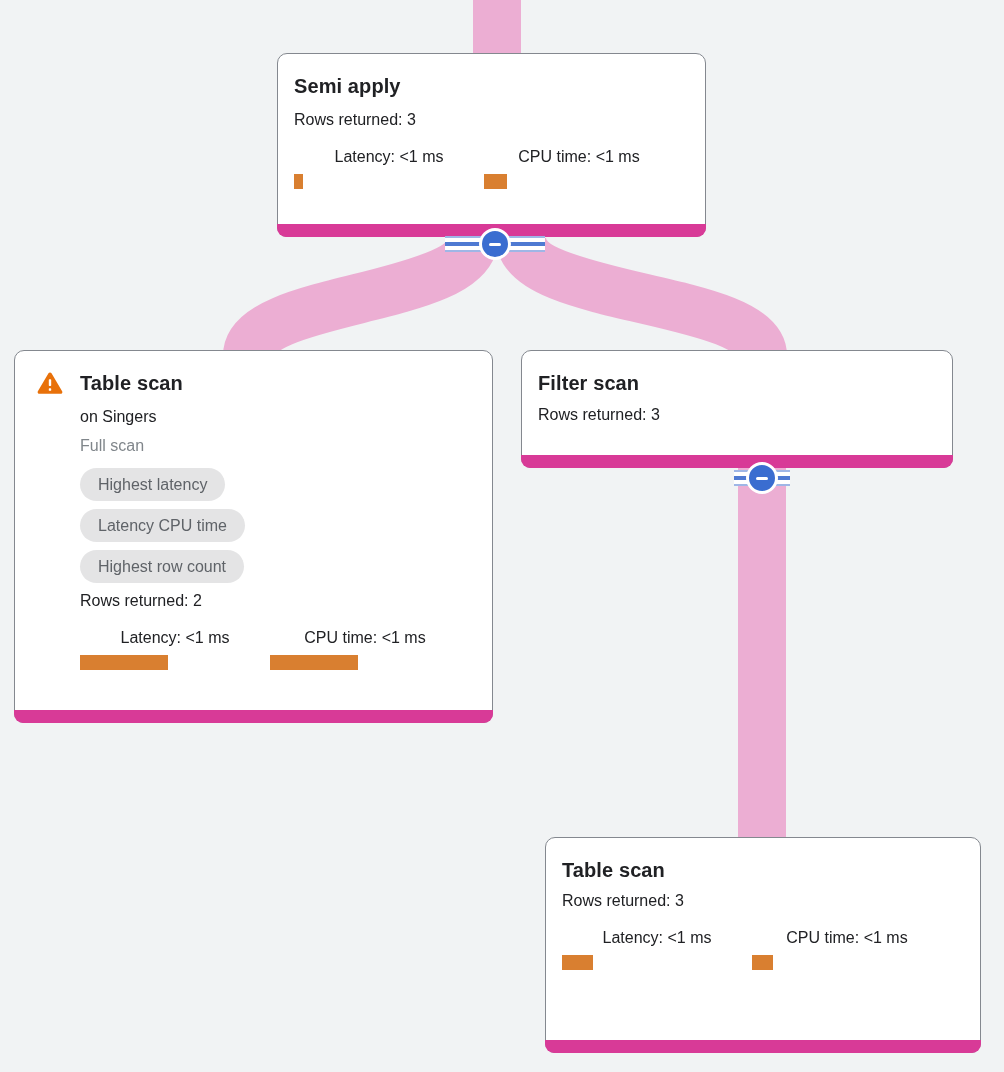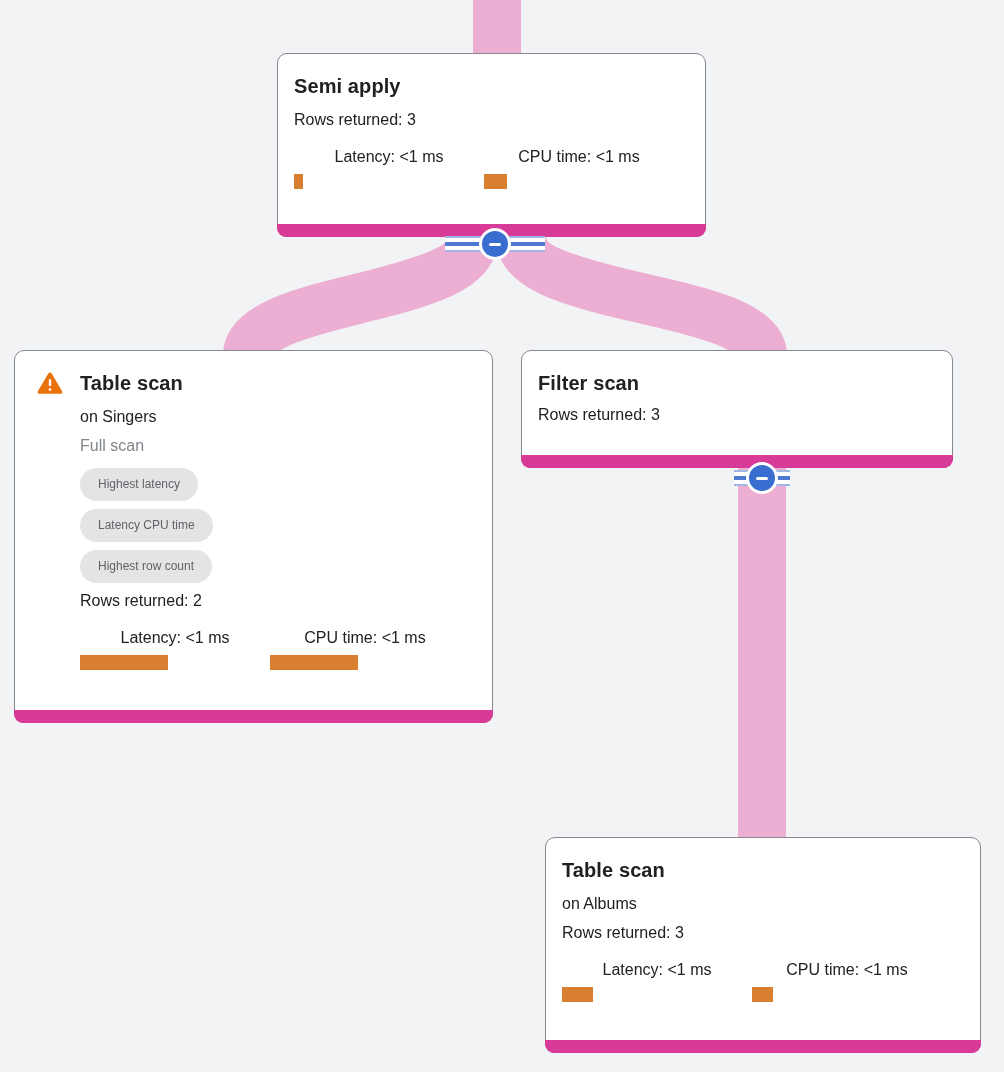--- a/index.html
+++ b/index.html
@@ -23,21 +23,21 @@
   .card h2{margin:0;font-size:20px;line-height:24px;font-weight:600;letter-spacing:.1px;}
   .rows-line{margin-top:12px;line-height:20px;}
   .sub-line{margin-top:12px;line-height:20px;}
   .note-line{margin-top:9px;line-height:20px;color:var(--text-muted);}
   .metrics{display:flex;margin-top:17px;text-align:center;}
   .metric{width:190px;}
   .metric-label{line-height:20px;}
   .metric-bar{display:block;margin-top:7px;background:var(--metric-orange);}
   .badges{margin-top:12px;}
   .badge{display:table;background:var(--badge-background);color:var(--badge-text);
-    border-radius:17px;padding:8px 18px;margin-bottom:8px;line-height:17px;font-size:12px;}
+    border-radius:17px;padding:8px 18px;margin-bottom:8px;line-height:17px;font-size:16px;}
   .header-row{display:flex;align-items:flex-start;}
   .warn{flex:0 0 auto;margin:1px 17px 0 6px;}
   .indent{margin-left:49px;}
 
   .collapse{position:absolute;z-index:3;}
   .stripes{position:absolute;background:
     linear-gradient(to bottom,var(--stripe-light) 0,var(--stripe-light) 2px,#fff 2px,#fff 6px,
     var(--stripe-dark) 6px,var(--stripe-dark) 10px,#fff 10px,#fff 14px,
     var(--stripe-light) 14px,var(--stripe-light) 16px);height:16px;}
   .circle{position:absolute;width:26px;height:26px;border-radius:50%;
@@ -106,21 +106,20 @@
   </section>
 
   <section class="card" style="left:521px;top:350px;width:432px;height:118px;">
     <h2>Filter scan</h2>
     <div class="rows-line" style="margin-top:10px;">Rows returned: 3</div>
     <div class="accent"></div>
   </section>
 
   <section class="card" style="left:545px;top:837px;width:436px;height:216px;">
     <h2>Table scan</h2>
-    <div class="sub-line">on Albums</div>
     <div class="rows-line" style="margin-top:9px;">Rows returned: 3</div>
     <div class="metrics">
       <div class="metric">
         <div class="metric-label">Latency: &lt;1 ms</div>
         <svg class="metric-bar" height="15" width="31"></svg>
       </div>
       <div class="metric">
         <div class="metric-label">CPU time: &lt;1 ms</div>
         <svg class="metric-bar" height="15" width="21"></svg>
       </div>

